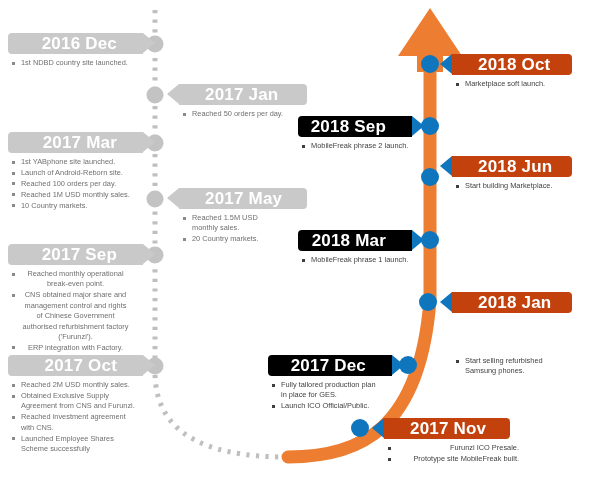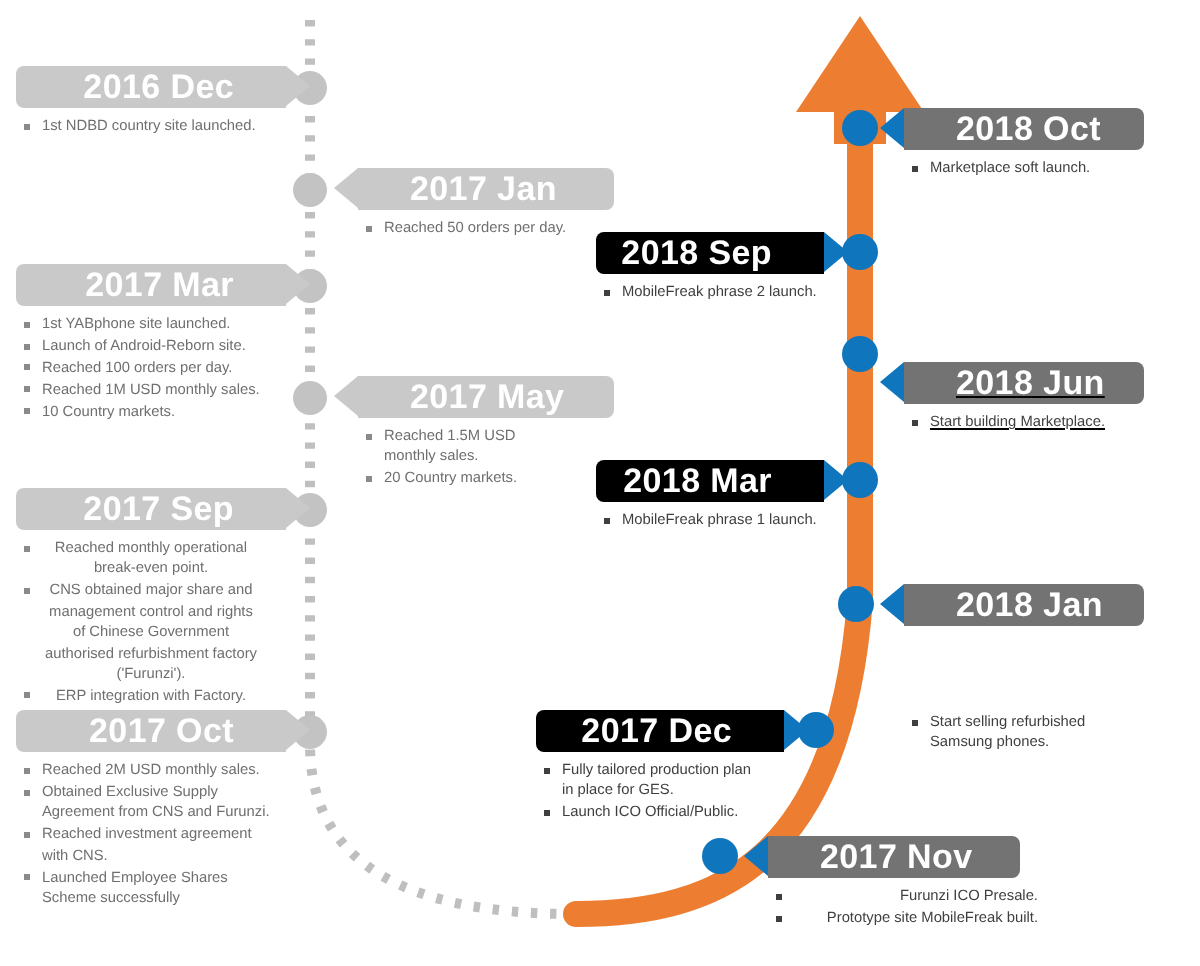--- a/index.html
+++ b/index.html
@@ -82,21 +82,21 @@
     top: 0;
     width: 0;
     height: 0;
     border-top: 10.5px solid transparent;
     border-bottom: 10.5px solid transparent;
     border-left: 12px solid #0f76bd;
   }
 
   
   .blue-left .label-bar {
-    background: #737373;
+    background: #c2410c;
     color: #ffffff;
     border-radius: 0 4px 4px 0;
     justify-content: flex-start;
     padding-left: 26px;
   }
   .blue-left .label-bar::before {
     content: "";
     position: absolute;
     left: -12px;
     top: 0;
@@ -284,21 +284,21 @@
 
   <div class="milestone blue-right" style="left:298px; top:230px; width:114px;">
     <div class="label-bar">
       <span class="label-text">2018 Mar</span>
     </div>
     <ul class="bullets list-indent-left">
       <li>MobileFreak phrase 1 launch.</li>
     </ul>
   </div>
 
-  <div class="milestone blue-left" style="left:452px; top:181px; width:120px;text-decoration:underline;">
+  <div class="milestone blue-left" style="left:452px; top:156px; width:120px;">
     <div class="label-bar">
       <span class="label-text">2018 Jun</span>
     </div>
     <ul class="bullets list-indent-left">
       <li>Start building Marketplace.</li>
     </ul>
   </div>
 
   <div class="milestone blue-right" style="left:298px; top:116px; width:114px;">
     <div class="label-bar">

